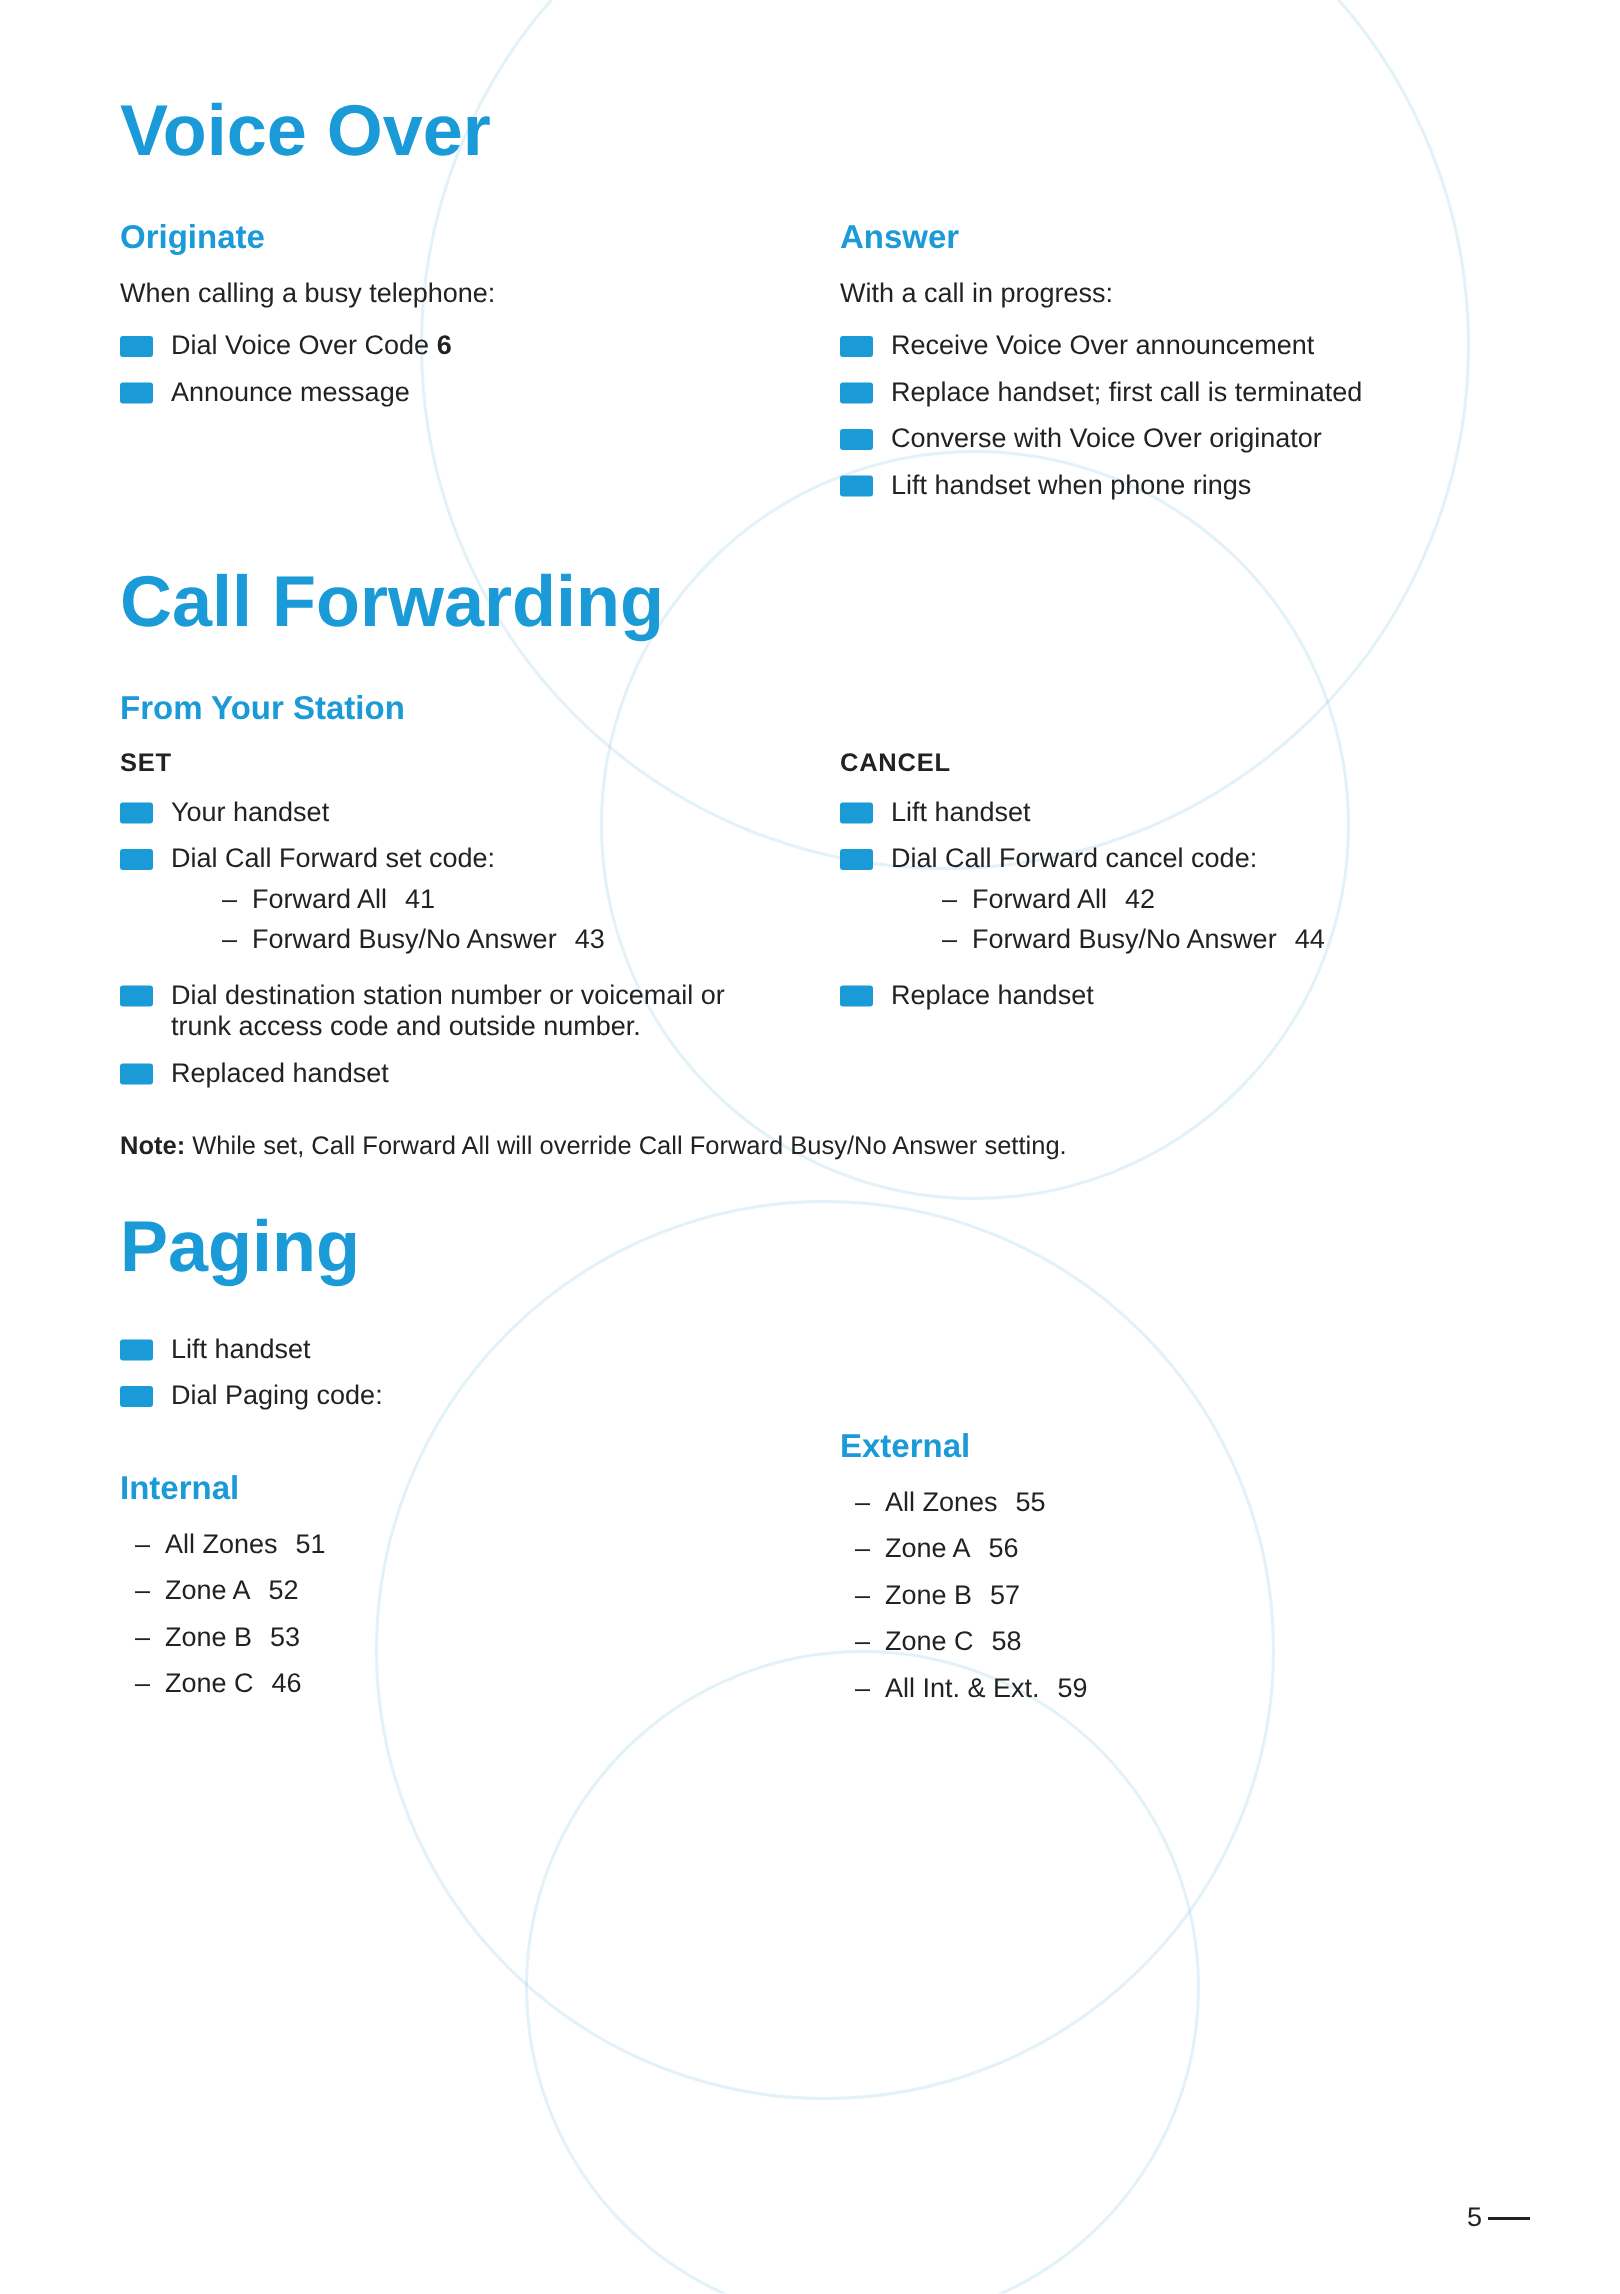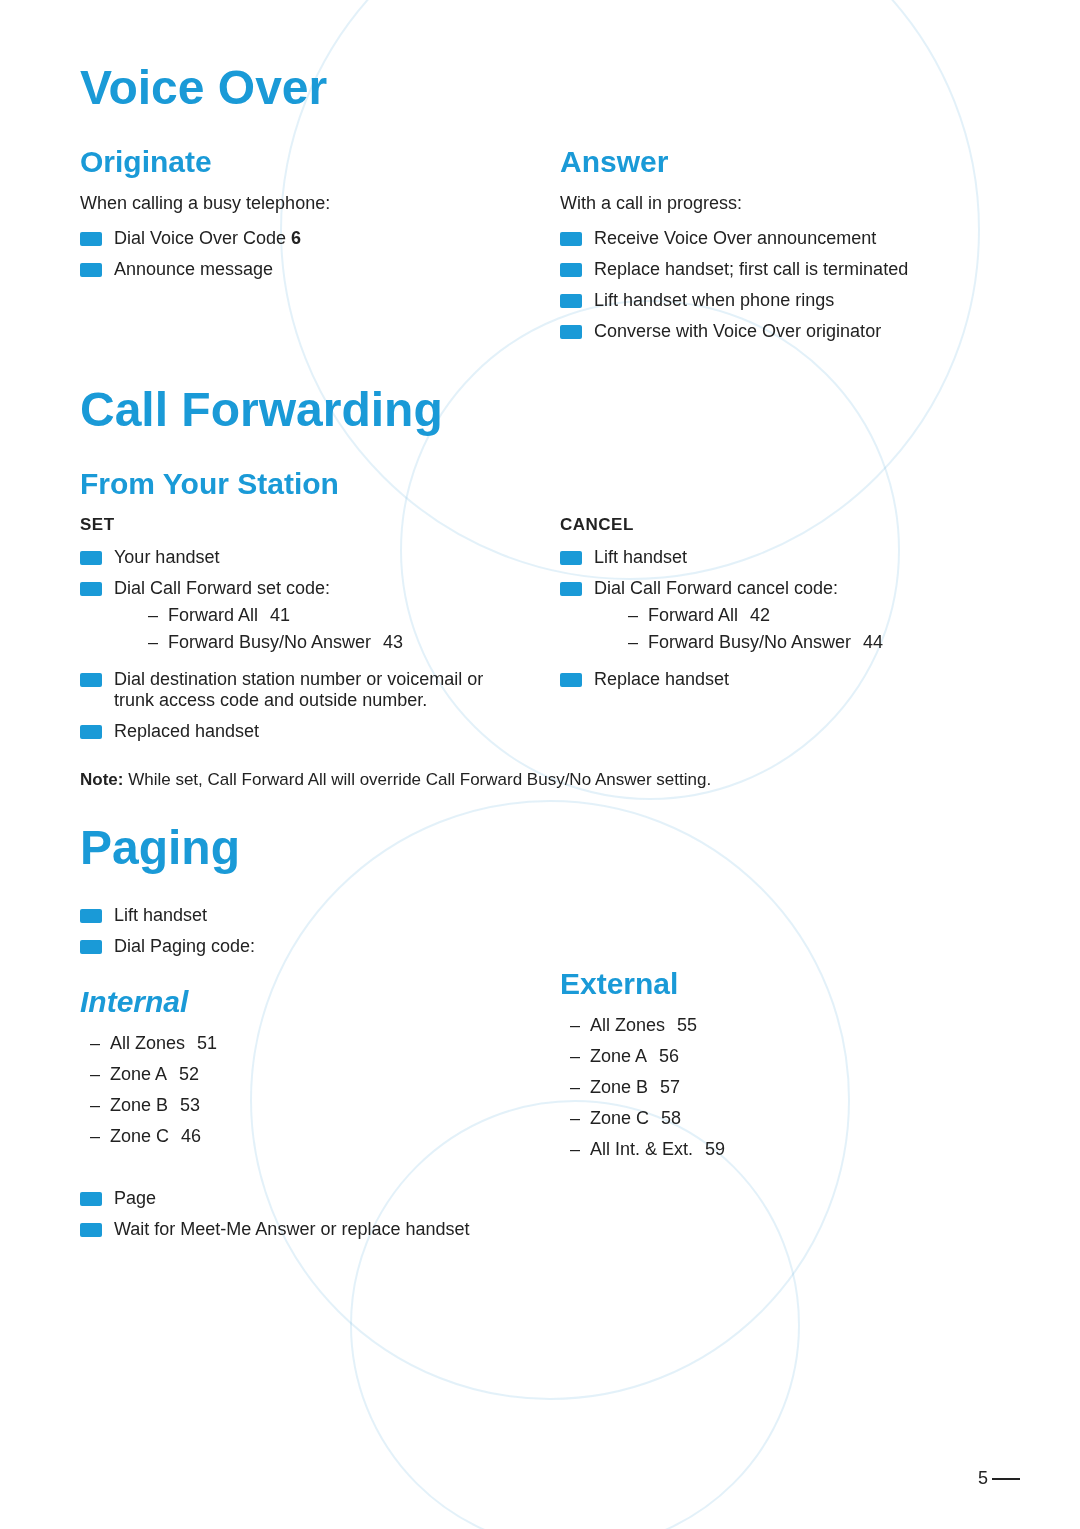--- a/index.html
+++ b/index.html
@@ -26,21 +26,21 @@
     .content { position: relative; z-index: 1; }
 
     h1.section-title {
       font-size: 48px;
       font-weight: bold;
       color: #1a9ad7;
       margin-bottom: 30px;
     }
 
     h2.sub-title {
-      font-size: 30px;
+      font-size: 22px;
       font-weight: bold;
       color: #1a9ad7;
       margin-bottom: 14px;
     }
 
     .two-col {
       display: flex;
       gap: 40px;
       margin-bottom: 30px;
     }
@@ -195,25 +195,25 @@
         <li>
           <span class="bullet-icon"></span>
           <span>Receive Voice Over announcement</span>
         </li>
         <li>
           <span class="bullet-icon"></span>
           <span>Replace handset; first call is terminated</span>
         </li>
         <li>
           <span class="bullet-icon"></span>
+          <span>Converse with Voice Over originator</span>
+        </li>
+        <li>
+          <span class="bullet-icon"></span>
           <span>Lift handset when phone rings</span>
-        </li>
-        <li>
-          <span class="bullet-icon"></span>
-          <span>Converse with Voice Over originator</span>
         </li>
       </ul>
     </div>
   </div>
 
   <div class="section-divider">
     <h1 class="section-title">Call Forwarding</h1>
     <h2 class="sub-title">From Your Station</h2>
 
     <div class="set-cancel-row">
@@ -298,21 +298,21 @@
       </li>
       <li>
         <span class="bullet-icon"></span>
         <span>Dial Paging code:</span>
       </li>
     </ul>
 
     <div class="paging-cols">
 
       <div class="paging-col">
-        <h2 class="sub-title" style="margin-top:18px;font-style:italic;">Internal</h2>
+        <h2 class="sub-title" style="margin-top:28px;">Internal</h2>
         <ul class="sub-bullet-list" style="padding-left:10px;">
           <li style="margin-bottom:10px;">
             <span>All Zones</span>
             <span class="code">51</span>
           </li>
           <li style="margin-bottom:10px;">
             <span>Zone A</span>
             <span class="code">52</span>
           </li>
           <li style="margin-bottom:10px;">
@@ -346,27 +346,17 @@
             <span class="code">58</span>
           </li>
           <li style="margin-bottom:10px;">
             <span>All Int. &amp; Ext.</span>
             <span class="code">59</span>
           </li>
         </ul>
       </div>
     </div>
 
-    <ul class="bullet-list" style="margin-top:18px;">
-      <li>
-        <span class="bullet-icon"></span>
-        <span>Page</span>
-      </li>
-      <li>
-        <span class="bullet-icon"></span>
-        <span>Wait for Meet-Me Answer or replace handset</span>
-      </li>
-    </ul>
   </div>
 
 </div>
 
 <div class="page-num">5</div>
 
 </body></html>

